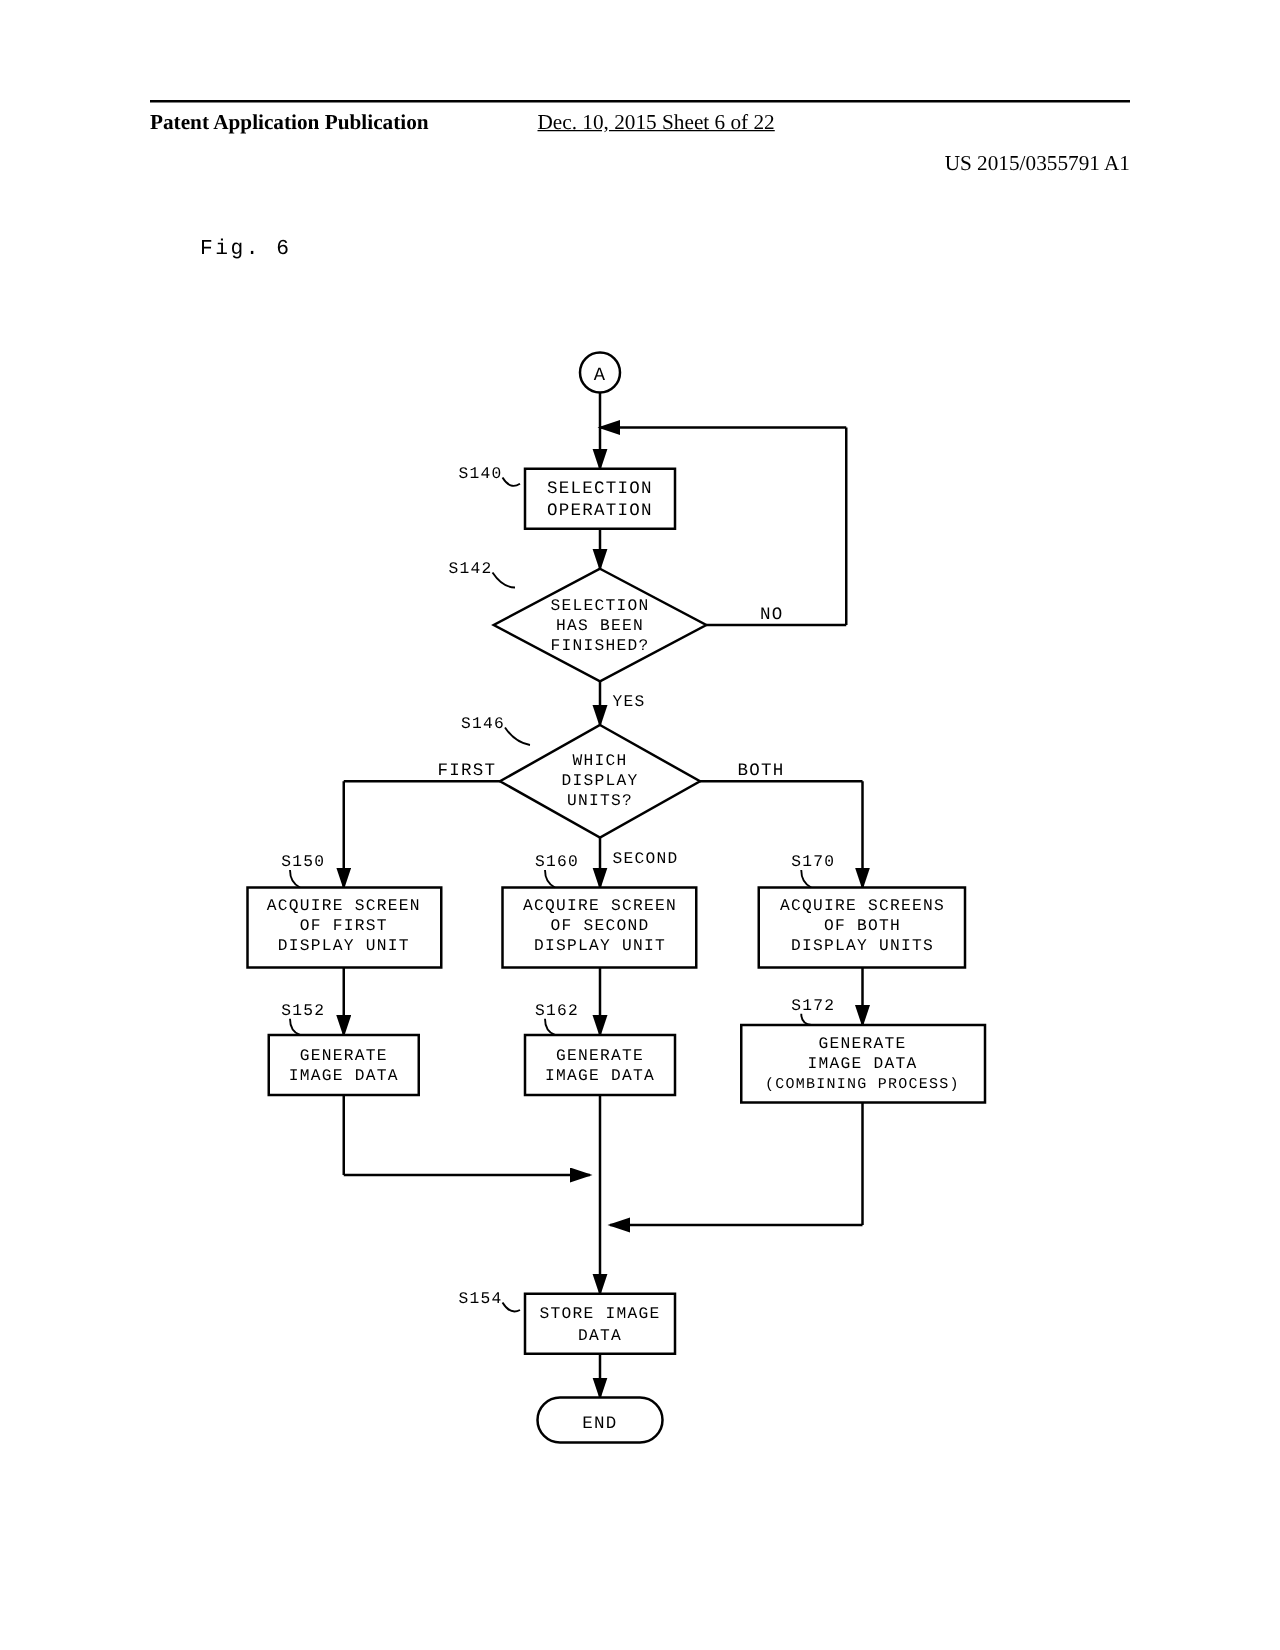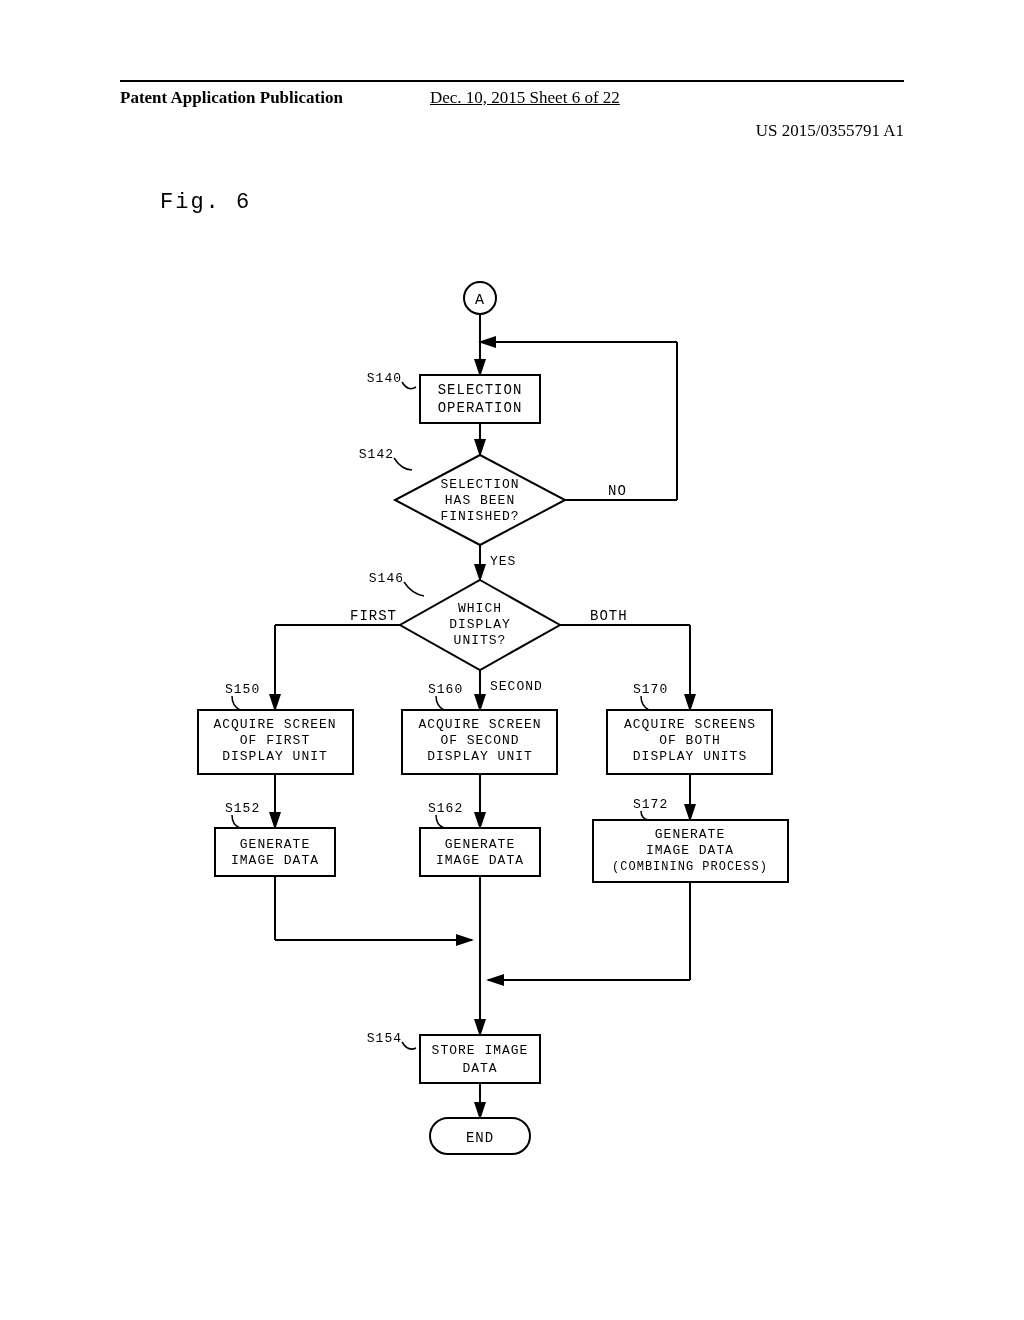--- a/index.html
+++ b/index.html
@@ -37,21 +37,21 @@
     left: 310px; top: 6px; text-decoration: underline;
   }
   .header-right {
     position: absolute;
     right: 0; top: 6px; margin-top: 33px;
   }
   .fig-label {
     position: absolute;
     left: 160px;
     top: 190px;
-    font-size: 22px;
+    font-size: 17px;
     font-family: "Courier New", monospace;
     letter-spacing: 2px;
   }
   svg.flow {
     position: absolute;
     left: 180px;
     top: 280px;
     width: 700px;
     height: 920px;
   }

